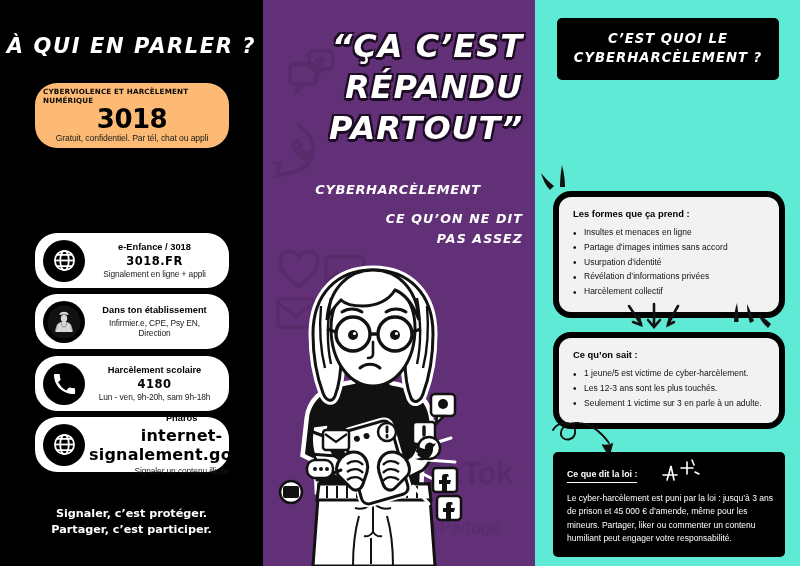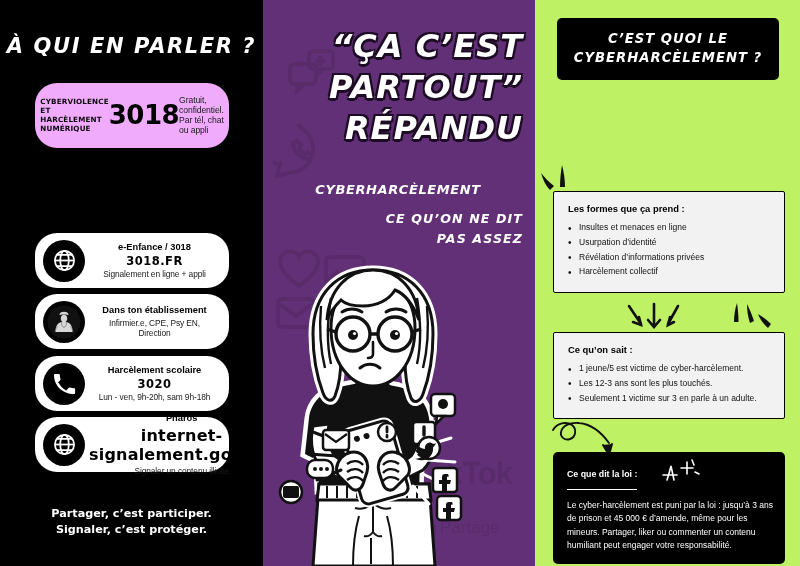--- a/index.html
+++ b/index.html
@@ -34,21 +34,22 @@
 
   .card {
     position: absolute;
     left: 35px; width: 194px;
     background: #f2f2f2;
     border-radius: 22px;
     display: flex;
     align-items: center;
   }
   .card.plain {
-    background: #f0abfc;
+    background: #fdba74;
+    flex-direction: column;
     justify-content: center;
     padding: 7px 8px 8px;
   }
   .card.withicon {
     background: #ffffff;
     padding: 7px 9px 7px 8px;
   }
   .card-icon {
     flex: 0 0 auto;
     width: 42px; height: 42px;
@@ -174,21 +175,21 @@
     position: absolute; left: -16px; bottom: 0;
     width: 270px; height: 320px;
     z-index: 3;
   }
   .illus svg { display: block; width: 100%; height: 100%; }
 
   
   .right-col {
     position: absolute; left: 535px; top: 0;
     width: 265px; height: 566px;
-    background: #bef264;
+    background: #5eead4;
   }
   .black-head {
     position: absolute; left: 22px; top: 18px;
     width: 222px;
     background: #000000;
     border-radius: 5px;
     padding: 12px 8px 13px;
     text-align: center;
   }
   .black-head-t {
@@ -204,42 +205,42 @@
     position: absolute; left: 18px; top: 92px;
     width: 232px;
     font-size: 8.5px;
     line-height: 1.62;
     color: #0a0a0a;
   }
   .box {
     position: absolute;
     left: 18px; width: 232px;
     background: #f2f2f2;
-    border: 1px solid #000000;
-    border-radius: 2px;
+    border: 6px solid #000000;
+    border-radius: 18px;
     padding: 11px 12px 12px 14px;
   }
   .box.dark {
     background: #000000;
     border: none;
     color: #ffffff;
     border-radius: 5px;
   }
   .box-title {
     font-size: 9.4px;
     font-weight: 700;
     color: #000000;
     margin-bottom: 7px;
   }
   .box.dark .box-title {
     color: #ffffff;
     font-size: 8.8px;
     display: inline-block;
     border-bottom: 1.3px solid #ffffff;
-    padding-bottom: 10px;
+    padding-bottom: 3px;
     margin-bottom: 9px;
     text-align: right;
   }
   .box ul { list-style: none; }
   .box li {
     font-size: 8.5px;
     line-height: 1.56;
     color: #111111;
     position: relative;
     padding-left: 11px;
@@ -316,21 +317,21 @@
     </div>
 
     <div class="card withicon" style="top:356px;height:55px;">
       <div class="card-icon">
         <svg width="24" height="24" viewBox="0 0 24 24">
             <path fill="#fff" d="M6.6 10.8c1.6 3.2 4.4 6 7.6 7.6l2.6-2.6c.3-.3.8-.4 1.2-.3 1.3.4 2.7.7 4.1.7.6 0 1 .5 1 1V21c0 .6-.4 1-1 1C10.6 22 2 13.4 2 2.9c0-.5.4-1 1-1h3.8c.6 0 1 .5 1 1 0 1.4.2 2.8.7 4.1.1.4 0 .9-.3 1.2l-2.6 2.6z"></path>
           </svg>
       </div>
       <div class="card-body">
         <div class="c-name">Harcèlement scolaire</div>
-        <div class="c-num">3020</div>
+        <div class="c-num">4180</div>
         <div class="c-note">Lun - ven, 9h-20h, sam 9h-18h</div>
       </div>
     </div>
 
     <div class="card withicon" style="top:417px;height:55px;">
       <div class="card-icon">
         <svg width="25" height="25" viewBox="0 0 24 24">
             <g fill="none" stroke="#fff" stroke-width="1.7">
               <circle cx="12" cy="12" r="9.2"></circle>
               <ellipse cx="12" cy="12" rx="4.1" ry="9.2"></ellipse>
@@ -341,22 +342,22 @@
           </svg>
       </div>
       <div class="card-body">
         <div class="c-name">Pharos</div>
         <div class="c-num small">internet-signalement.gouv.fr</div>
         <div class="c-note">Signaler un contenu illicite</div>
       </div>
     </div>
 
     <div class="left-footer">
+      <div>Signaler, c’est protéger.</div>
       <div>Partager, c’est participer.</div>
-      <div>Signaler, c’est protéger.</div>
     </div>
   </div>
 
   <div class="center-col">
 
     <div class="wm" style="left:24px;top:48px;">
       <svg width="50" height="46" viewBox="0 0 50 46">
           <g fill="none" stroke="#000" stroke-width="4">
         <rect x="22" y="3" width="24" height="18" rx="4"></rect>
             <path d="M30 21l-1 7 7-7"></path>
@@ -409,22 +410,22 @@
       <svg width="20" height="18" viewBox="0 0 20 18">
           <g fill="none" stroke="#000" stroke-width="2">
             <path d="M3 13V5h10M3 13l3-3M3 13l3 3"></path>
             <path d="M17 5v8H7M17 5l-3 3M17 5l-3-3"></path>
           </g>
         </svg>
     </div>
 
     <div class="hero-title">
       <div>“ÇA C’EST</div>
+      <div>RÉPANDU</div>
       <div>PARTOUT”</div>
-      <div>RÉPANDU</div>
     </div>
     <div class="hero-sub">CYBERHARCÈLEMENT</div>
     <div class="hero-kicker">
       <div>CE QU’ON NE DIT</div>
       <div>PAS ASSEZ</div>
     </div>
 
     <div class="illus">
       <svg viewBox="0 0 270 320" xmlns="http://www.w3.org/2000/svg">
         <g>
@@ -552,20 +553,21 @@
         <path d="M3 13c4 5 8 9 13 13l-4 4C8 26 5 20 3 13z"></path>
         <path d="M24 5c2 8 3 15 3 22h-5c0-7 .7-14 2-22z"></path>
       </g>
         </svg>
     </div>
 
     <div class="box" style="top:191px;">
       <div class="box-title">Les formes que ça prend :</div>
       <ul>
         <li>Insultes et menaces en ligne</li>
+        <li>Partage d’images intimes sans accord</li>
         <li>Usurpation d’identité</li>
         <li>Révélation d’informations privées</li>
         <li>Harcèlement collectif</li>
       </ul>
     </div>
 
     <div class="doodle" style="left:86px;top:302px;">
       <svg width="70" height="32" viewBox="0 0 70 32">
           <g fill="none" stroke="#111" stroke-width="2.6" stroke-linecap="round">
         <path d="M8 4l12 18"></path>

